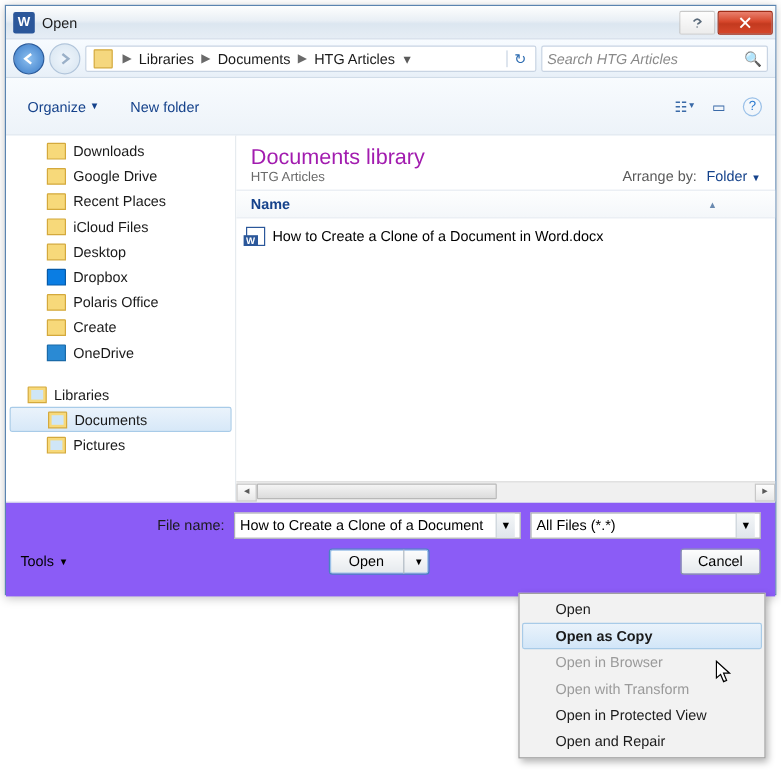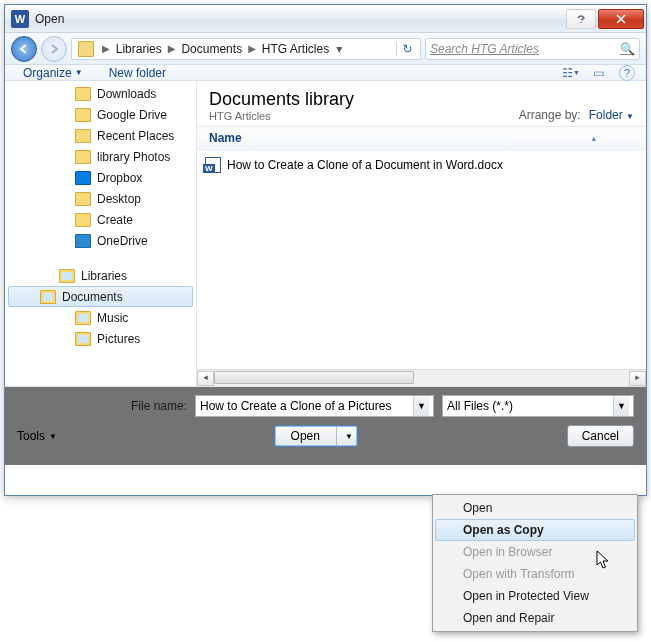--- a/index.html
+++ b/index.html
@@ -15,57 +15,57 @@
 
 .navbar { height: 32px; background: linear-gradient(#f7fbff,#e8f0f8); border-bottom: 1px solid #d0dce8; display:flex; align-items:center; padding: 0 6px; gap:4px; }
 .navbtn { width:26px; height:26px; border-radius: 50%; background: radial-gradient(#f0f6fc,#d6e4f0); border:1px solid #b0c4da; display:flex;align-items:center;justify-content:center; color:#5a7aa0; }
 .navbtn.back { background: radial-gradient(#8dc0f0,#3a7bc8); border-color:#2a5a9a; color:#fff; }
 .breadcrumb { flex:1; height: 22px; border:1px solid #c8d4e3; background:#fff; display:flex; align-items:center; padding: 0 2px; border-radius:2px; }
 .breadcrumb .bicon { width:16px;height:16px; background:#f5d77e; border:1px solid #d4a93c; margin:0 4px; border-radius:1px; position:relative; }
 .breadcrumb .sep { color:#6a6a6a; padding:0 4px; font-size:10px; }
 .breadcrumb .bitem { color:#1a1a1a; padding:0 2px; }
 .breadcrumb .refresh { margin-left:auto; width:22px; border-left:1px solid #c8d4e3; text-align:center; color:#2a6ab0; }
 .breadcrumb .dd { width:16px; text-align:center; color:#5a5a5a; }
-.searchbox { width: 215px; height:22px; border:1px solid #c8d4e3; background:#fff; display:flex; align-items:center; padding:0 4px; border-radius:2px; color:#8a8a8a; font-style:italic;text-decoration:underline; }
+.searchbox { width: 189px; height:22px; border:1px solid #c8d4e3; background:#fff; display:flex; align-items:center; padding:0 4px; border-radius:2px; color:#8a8a8a; font-style:italic; }
 .searchbox .sicon { margin-left:auto; color:#5a84b0; font-style:normal; }
 
-.toolbar { height: 16px; background: linear-gradient(#f8fbfe,#edf3f9); border-bottom: 1px solid #d8e2ec; display:flex; align-items:center; padding:0 8px; gap:6px; }
+.toolbar { height: 48px; background: linear-gradient(#f8fbfe,#edf3f9); border-bottom: 1px solid #d8e2ec; display:flex; align-items:center; padding:0 8px; gap:6px; }
 .toolbar .tbtn { padding: 3px 10px; color:#15428b; border-radius:3px; display:flex; align-items:center; gap:3px; }
 .toolbar .spacer { flex:1; }
 .toolbar .ticon { width:22px; height:20px; border:1px solid transparent; border-radius:2px; display:flex;align-items:center;justify-content:center; color:#3a6aa8; }
 .toolbar .help { color:#2a7ad0; border:1px solid #9ac0e8; border-radius:50%; width:16px;height:16px; font-size:11px; text-align:center; line-height:14px; }
 
 .body { display:flex; height: 305px; }
 .tree { width: 192px; border-right:1px solid #e0e6ec; overflow:hidden; background:#fff; padding-top:2px; }
-.tree .node { display:flex; align-items:center; height:21px; padding-left: 34px; gap:6px; color:#1a1a1a;margin-left:36px; }
+.tree .node { display:flex; align-items:center; height:21px; padding-left: 34px; gap:6px; color:#1a1a1a; }
 .tree .node.sel { background: linear-gradient(#eaf3fb,#d7e8f8); border:1px solid #a8cbe8; border-radius:2px; margin:0 3px; padding-left:31px; }
 .tree .node .ficon { width:16px; height:14px; background:#f7d97a; border:1px solid #d4a93c; border-radius:1px 1px 0 0; position:relative; }
 .tree .node .ficon.lib::after { content:""; position:absolute; inset:2px; background:#cfe6f7; }
 .tree .gap { height: 14px; }
 .tree .node.top { padding-left:18px; }
 
 .content { flex:1; display:flex; flex-direction:column; background:#fff; }
 .libhead { padding: 8px 12px 4px; display:flex; }
-.libhead .lt { color:#000000; font-size:18px; }
+.libhead .lt { color:#a21caf; font-size:18px; }
 .libhead .ls { color:#6a6a6a; font-size:11px; }
 .libhead .arrange { margin-left:auto; color:#5a5a5a; font-size:11px; display:flex; align-items:flex-end; gap:8px; }
 .libhead .folder-dd { color:#15428b; }
 .colhdr { height:24px; border-top:1px solid #e6ecf2; border-bottom:1px solid #e6ecf2; display:flex; align-items:center; padding-left:12px; background:linear-gradient(#fdfefe,#f4f7fa); }
 .colhdr .cname { color:#15428b; font-size:12px;font-weight:bold; }
 .colhdr .arrow { margin-left:auto; margin-right:50px; color:#6a8ab0; font-size:9px; }
 .filelist { flex:1; padding:4px 8px; }
 .filelist .row { display:flex; align-items:center; gap:6px; height:22px; }
 .filelist .docicon { width:16px;height:16px; background:#fff; border:1px solid #2b579a; position:relative; }
 .filelist .docicon::before { content:"W"; position:absolute; bottom:-1px; left:-3px; background:#2b579a; color:#fff; font-size:8px; font-weight:bold; padding:0 2px; }
 .hscroll { height:17px; background:#f0f0f0; border-top:1px solid #dcdcdc; display:flex; align-items:center; }
 .hscroll .arr { width:17px; height:15px; background:linear-gradient(#fdfdfd,#e8e8e8); border:1px solid #c8c8c8; margin:0; text-align:center; font-size:9px; color:#5a5a5a; }
 .hscroll .track { flex:1; height:15px; position:relative; }
 .hscroll .thumb { position:absolute; left:0; top:0; height:13px; width:200px; background:linear-gradient(#f4f4f4,#dcdcdc); border:1px solid #b8b8b8; border-radius:1px; }
 
-.footer { padding: 8px 12px 10px; border-top:1px solid #e0e6ec; background:#737373; }
+.footer { padding: 8px 12px 10px; border-top:1px solid #e0e6ec; background:#8b5cf6; }
 .footer .row { display:flex; align-items:center; gap:8px; margin-bottom:8px; }
 .footer .lbl { width:170px; text-align:right; color:#1a1a1a; }
 .footer .combo { height:22px; border:1px solid #abadb3; background:#fff; display:flex; align-items:center; padding:0 4px; position:relative; }
 .footer .combo .dd { margin-left:auto; width:16px; text-align:center; background:linear-gradient(#f4f6f8,#e0e6ec); border-left:1px solid #c8d0d8; height:20px; line-height:20px; font-size:9px; }
 .footer .btn { height:22px; border:1px solid #8a98a8; background:linear-gradient(#fdfdfd,#e5e9ed); padding:0 14px; border-radius:3px; display:flex;align-items:center; gap:4px; }
 .footer .btn.split { padding:0; }
 .footer .btn.split .bl { padding:0 16px; border-right:1px solid #b0bac4; height:100%; display:flex;align-items:center; }
 .footer .btn.split .bd { width:16px; text-align:center; font-size:8px; }
 .footer .btn.default { border-color:#4a84c0; box-shadow:0 0 0 1px #9ac0e8 inset; }
 
@@ -149,50 +149,50 @@
       <div class="node">
           <span class="ficon"></span>
           <span>Google Drive</span>
         </div>
       <div class="node">
           <span class="ficon"></span>
           <span>Recent Places</span>
         </div>
       <div class="node">
           <span class="ficon"></span>
-          <span>library Photos</span>
+          <span>iCloud Files</span>
+        </div>
+      <div class="node">
+          <span class="ficon"></span>
+          <span>Desktop</span>
         </div>
       <div class="node">
           <span class="ficon" style="background:#0a7de3;border-color:#065aa8"></span>
           <span>Dropbox</span>
         </div>
       <div class="node">
           <span class="ficon"></span>
-          <span>Desktop</span>
+          <span>Polaris Office</span>
         </div>
       <div class="node">
           <span class="ficon"></span>
           <span>Create</span>
         </div>
       <div class="node">
           <span class="ficon" style="background:#2a8ad4;border-color:#1a6aa8"></span>
           <span>OneDrive</span>
         </div>
       <div class="gap"></div>
       <div class="node top">
           <span class="ficon lib"></span>
           <span>Libraries</span>
         </div>
       <div class="node sel">
           <span class="ficon lib"></span>
           <span>Documents</span>
-        </div>
-      <div class="node">
-          <span class="ficon lib"></span>
-          <span>Music</span>
         </div>
       <div class="node">
           <span class="ficon lib"></span>
           <span>Pictures</span>
         </div>
     </div>
 
     <div class="content">
       <div class="libhead">
         <div>
@@ -221,21 +221,21 @@
           </div>
         <div class="arr">▸</div>
       </div>
     </div>
   </div>
 
   <div class="footer">
     <div class="row">
       <div class="lbl">File name:</div>
       <div class="combo" style="flex:1">
-        <span>How to Create a Clone of a Pictures</span>
+        <span>How to Create a Clone of a Document</span>
           <span class="dd">▼</span>
       </div>
       <div class="combo" style="width:192px">
         <span>All Files (*.*)</span>
           <span class="dd">▼</span>
       </div>
     </div>
     <div class="row" style="justify-content:space-between">
       <div style="margin-right:8px;display:flex;align-items:center;gap:4px">
         <span>Tools</span> 

